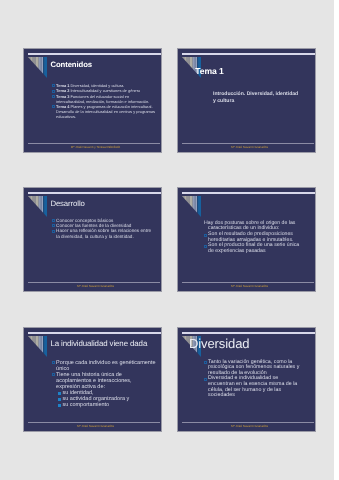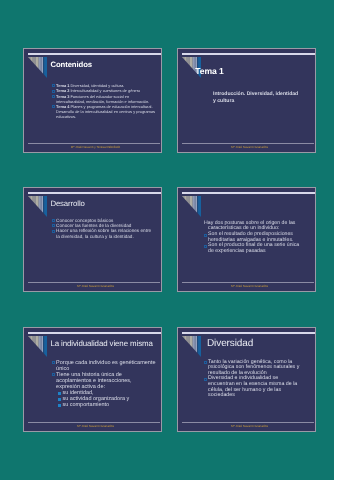--- a/index.html
+++ b/index.html
@@ -1,17 +1,17 @@
 <!DOCTYPE html>
 <html><head>
 <meta charset="utf-8">
 <style>
   html,body{margin:0;padding:0;background:#ffffff;width:339px;height:480px;overflow:hidden;}
   body{font-family:"Liberation Sans", sans-serif;-webkit-font-smoothing:antialiased;text-rendering:geometricPrecision;}
-  .page{position:relative;width:334px;height:480px;background:#0f766e;}
+  .page{position:relative;width:334px;height:480px;background:#e5e5e5;}
   .slide{position:absolute;width:139px;height:105px;background:#33355c;box-sizing:border-box;overflow:hidden;border:0.75px solid #9a9aa6;}
   .s0{left:23px;top:48px}
   .s1{left:177px;top:48px}
   .s2{left:23px;top:187px}
   .s3{left:177px;top:187px}
   .s4{left:23px;top:327px}
   .s5{left:177px;top:327px}
   .topline{position:absolute;left:4px;top:3.5px;width:133px;height:2px;background:#d8d8ea;}
   .deco{position:absolute;left:4px;top:8px;width:19px;height:21px;}
   .title{position:absolute;width:112px;color:#e9ebf2;letter-spacing:-0.1px;line-height:10.5px;}
@@ -190,21 +190,21 @@
     <rect x="10" y="0" width="1" height="21" fill="#8c9099"></rect>
     <rect x="11" y="0" width="1" height="21" fill="#8f9ab6"></rect>
     <rect x="12" y="0" width="1" height="21" fill="#808da9"></rect>
     <rect x="13" y="0" width="1" height="21" fill="#7884a3"></rect>
     <rect x="14" y="0" width="1" height="21" fill="#97a2bd"></rect>
     <rect x="15" y="0" width="1" height="21" fill="#1f4a7a"></rect>
     <rect x="16" y="0" width="1" height="21" fill="#1a5c96"></rect>
     <rect x="17" y="0" width="2" height="21" fill="#17619e"></rect>
   </g>
 </svg>
-<div class="title" style="left:26.4px;top:10.7px;font-size:7.9px">La individualidad viene misma</div>
+<div class="title" style="left:26.4px;top:10.7px;font-size:7.9px">La individualidad viene dada</div>
       <div class="body" style="font-size:5.5px;line-height:6.1px;top:31.5px;left:28px;width:106px"><ul><li class="lv1"><span class="bul"></span><span>Porque cada individuo es genéticamente único</span></li><li class="lv1"><span class="bul"></span><span>Tiene una historia única de
 acoplamientos e interacciones,
 expresión activa de:</span></li><li class="sub"><span class="bul"></span><span>su identidad,</span></li><li class="sub"><span class="bul"></span><span>su actividad organizadora y</span></li><li class="sub"><span class="bul"></span><span>su comportamiento</span></li></ul></div>
       <div class="footline"></div>
       <div class="footer">Mª José Navarro Granados</div>
     </div>
   <div class="slide s5">
       <div class="topline"></div>
 <svg class="deco" viewBox="0 0 19 21" width="19" height="21" preserveAspectRatio="none">
   <defs>
@@ -226,18 +226,18 @@
     <rect x="10" y="0" width="1" height="21" fill="#8c9099"></rect>
     <rect x="11" y="0" width="1" height="21" fill="#8f9ab6"></rect>
     <rect x="12" y="0" width="1" height="21" fill="#808da9"></rect>
     <rect x="13" y="0" width="1" height="21" fill="#7884a3"></rect>
     <rect x="14" y="0" width="1" height="21" fill="#97a2bd"></rect>
     <rect x="15" y="0" width="1" height="21" fill="#1f4a7a"></rect>
     <rect x="16" y="0" width="1" height="21" fill="#1a5c96"></rect>
     <rect x="17" y="0" width="2" height="21" fill="#17619e"></rect>
   </g>
 </svg>
-<div class="title" style="left:29px;top:10.7px;font-size:10px">Diversidad</div>
+<div class="title" style="left:11px;top:10.7px;font-size:13px">Diversidad</div>
       <div class="body" style="font-size:5.3px;line-height:5.6px;top:31.6px;left:26px;width:99px"><ul><li class="lv1"><span class="bul"></span><span>Tanto la variación genética, como la psicológica son fenómenos naturales y resultado de la evolución</span></li><li class="lv1"><span class="bul"></span><span>Diversidad e individualidad se encuentran en la esencia misma de la célula, del ser humano y de las sociedades</span></li></ul></div>
       <div class="footline"></div>
       <div class="footer">Mª José Navarro Granados</div>
     </div>
 </div>
 
 </body></html>

